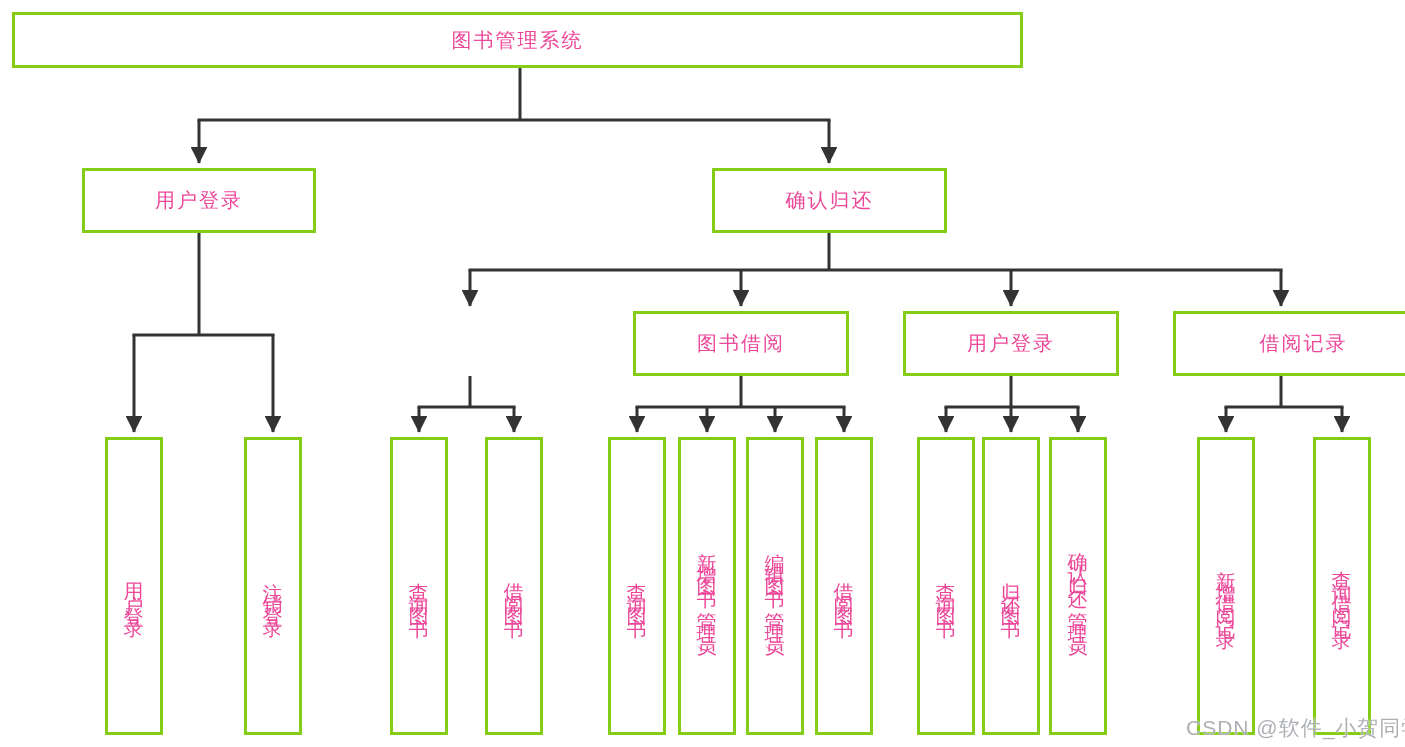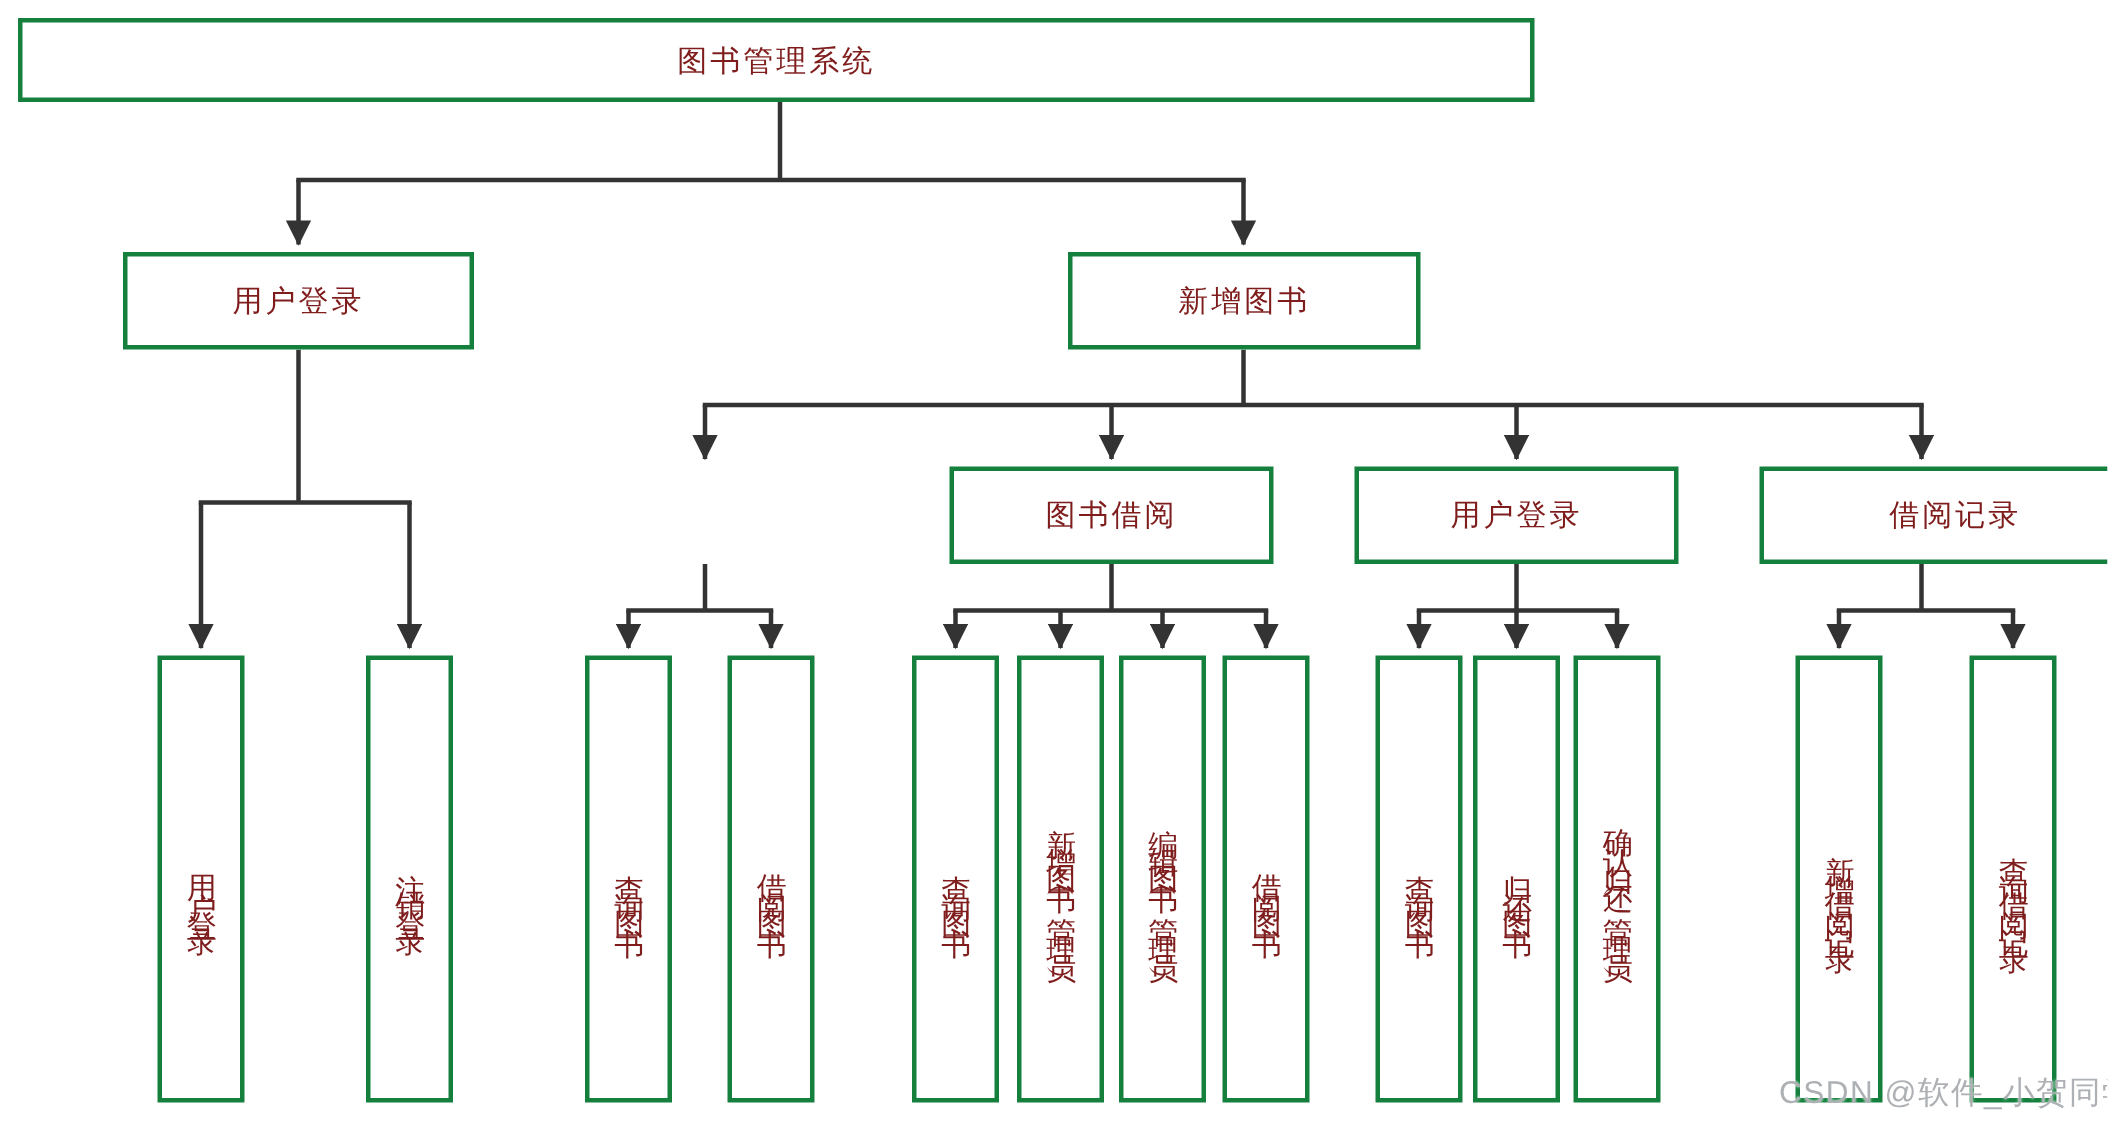--- a/index.html
+++ b/index.html
@@ -12,23 +12,23 @@
     font-family: "Liberation Sans", "DejaVu Sans", sans-serif;
   }
   .wires {
     position: absolute;
     left: 0; top: 0;
     width: 1405px; height: 747px;
   }
   .node {
     position: absolute;
     box-sizing: border-box;
-    border: 3px solid #15803d;
+    border: 3px solid #84cc16;
     background: #ffffff;
-    color: #7f1d1d;
+    color: #ec4899;
     display: flex;
     align-items: center;
     justify-content: center;
     font-size: 20px;
     text-align: center;
   }
   .h { letter-spacing: 2px; }
   .v {
     writing-mode: vertical-rl;
     text-orientation: mixed;
@@ -91,21 +91,21 @@
 
       <path d="M1281,376 L1281,407 M1224.5,407 L1343.5,407"></path>
       <path d="M1226,407 L1226,432" marker-end="url(#arrow)"></path>
       <path d="M1342,407 L1342,432" marker-end="url(#arrow)"></path>
     </g>
   </svg>
 
   <div class="node h" style="left:12px;top:12px;width:1011px;height:56px">图书管理系统</div>
 
   <div class="node h" style="left:82px;top:168px;width:234px;height:65px">用户登录</div>
-  <div class="node h" style="left:712px;top:168px;width:235px;height:65px">新增图书</div>
+  <div class="node h" style="left:712px;top:168px;width:235px;height:65px">确认归还</div>
 
   <div class="node h" style="left:633px;top:311px;width:216px;height:65px">图书借阅</div>
   <div class="node h" style="left:903px;top:311px;width:216px;height:65px">用户登录</div>
   <div class="node h" style="left:1173px;top:311px;width:261px;height:65px">借阅记录</div>
 
   <div class="node v" style="left:105px;top:437px;width:58px;height:298px">用户登录</div>
   <div class="node v" style="left:244px;top:437px;width:58px;height:298px">注销登录</div>
 
   <div class="node v" style="left:390px;top:437px;width:58px;height:298px">查询图书</div>
   <div class="node v" style="left:485px;top:437px;width:58px;height:298px">借阅图书</div>

